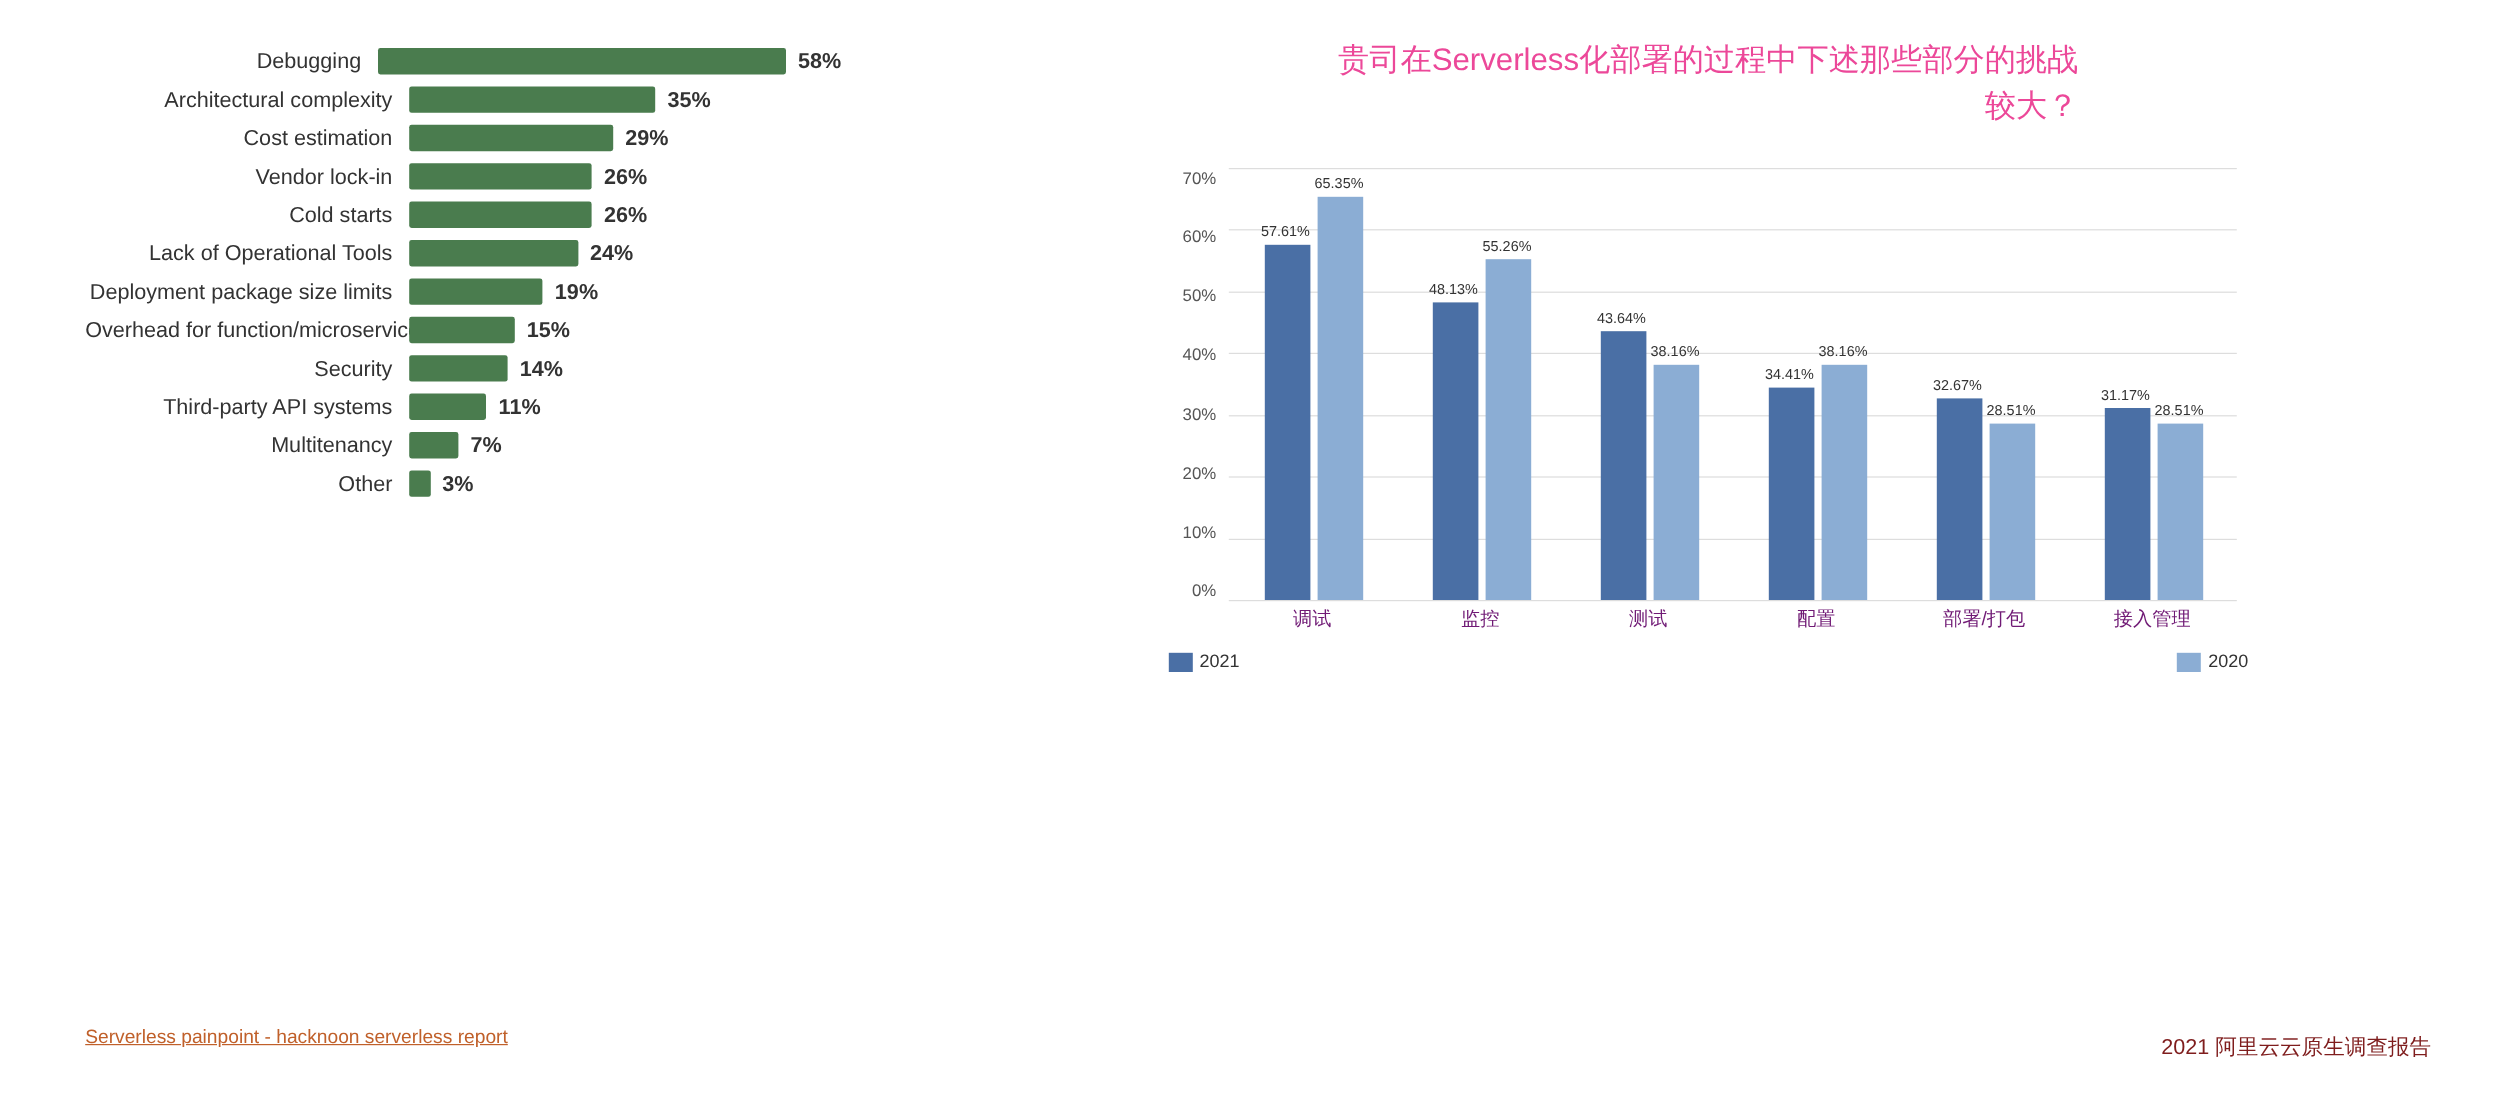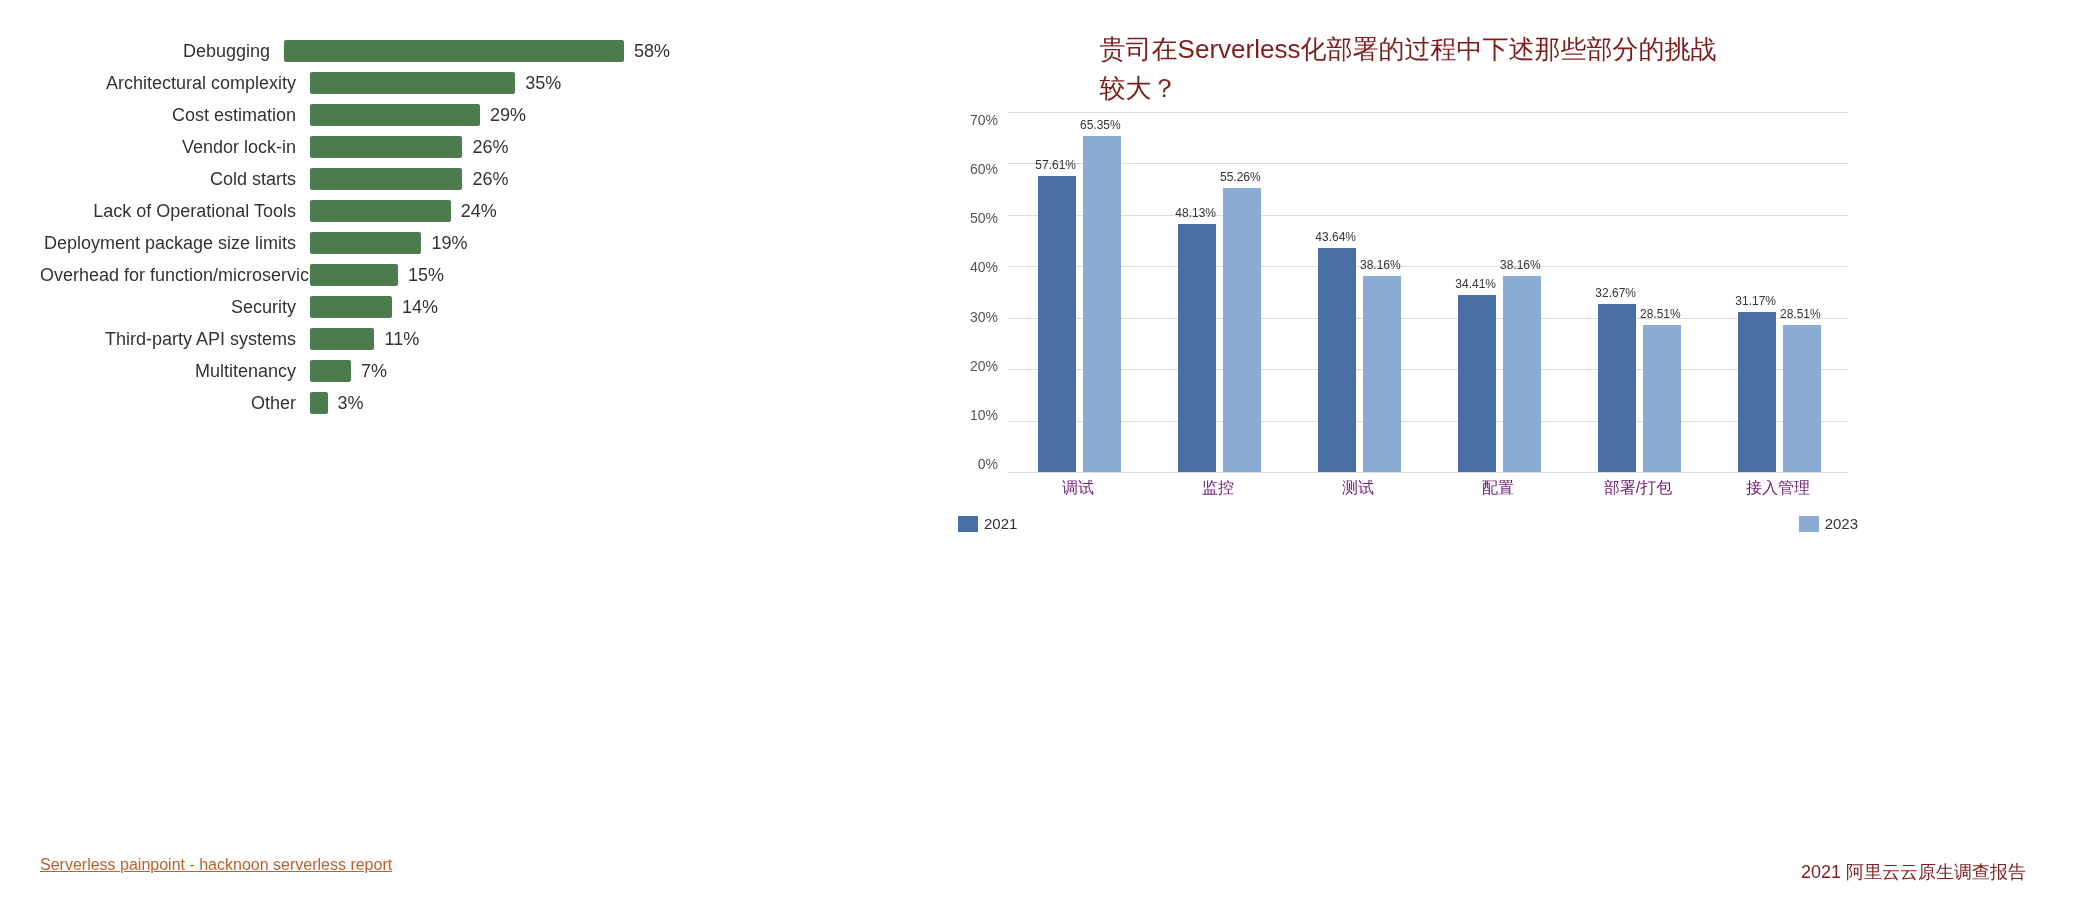--- a/index.html
+++ b/index.html
@@ -11,20 +11,21 @@
       overflow: hidden;
       display: flex;
       flex-direction: row;
     }
     .left-panel {
       width: 700px;
       padding: 40px 30px 40px 40px;
       display: flex;
       flex-direction: column;
       justify-content: flex-start;
+      margin-left: 31px;
     }
     .chart-row {
       display: flex;
       align-items: center;
       margin-bottom: 10px;
     }
     .chart-label {
       width: 270px;
       text-align: right;
       font-size: 18px;
@@ -38,21 +39,21 @@
       align-items: center;
     }
     .bar {
       height: 22px;
       background: #4a7c4e;
       border-radius: 2px;
     }
     .bar-value {
       margin-left: 10px;
       font-size: 18px;
-      font-weight: normal;
+      font-weight: bold;
       color: #333;
     }
     .left-footer {
       margin-top: auto;
       padding-top: 30px;
     }
     .source-link {
       color: #c0602a;
       font-size: 16px;
       text-decoration: underline;
@@ -61,23 +62,23 @@
 
     .right-panel {
       flex: 1;
       padding: 30px 40px 30px 60px;
       display: flex;
       flex-direction: column;
       align-items: center;
     }
     .chart-title {
       font-size: 26px;
-      color: #7f1d1d;
-      text-align: left;
-      margin-bottom: 4px;
+      color: #ec4899;
+      text-align: right;
+      margin-bottom: 32px;
       line-height: 1.5;
     }
     .bar-chart-wrapper {
       width: 100%;
       max-width: 900px;
       position: relative;
     }
     .y-axis-labels {
       position: absolute;
       left: 0;
@@ -378,18 +379,18 @@
         <div class="x-label">部署/打包</div>
         <div class="x-label">接入管理</div>
       </div>
     <div class="legend">
       <div class="legend-item">
         <div class="legend-box bar-2021"></div>
         <span>2021</span>
       </div>
       <div class="legend-item">
         <div class="legend-box bar-2020"></div>
-        <span>2023</span>
+        <span>2020</span>
       </div>
     </div>
   </div>
   <div class="right-footer">2021 阿里云云原生调查报告</div>
 </div>
 
 </body></html>

